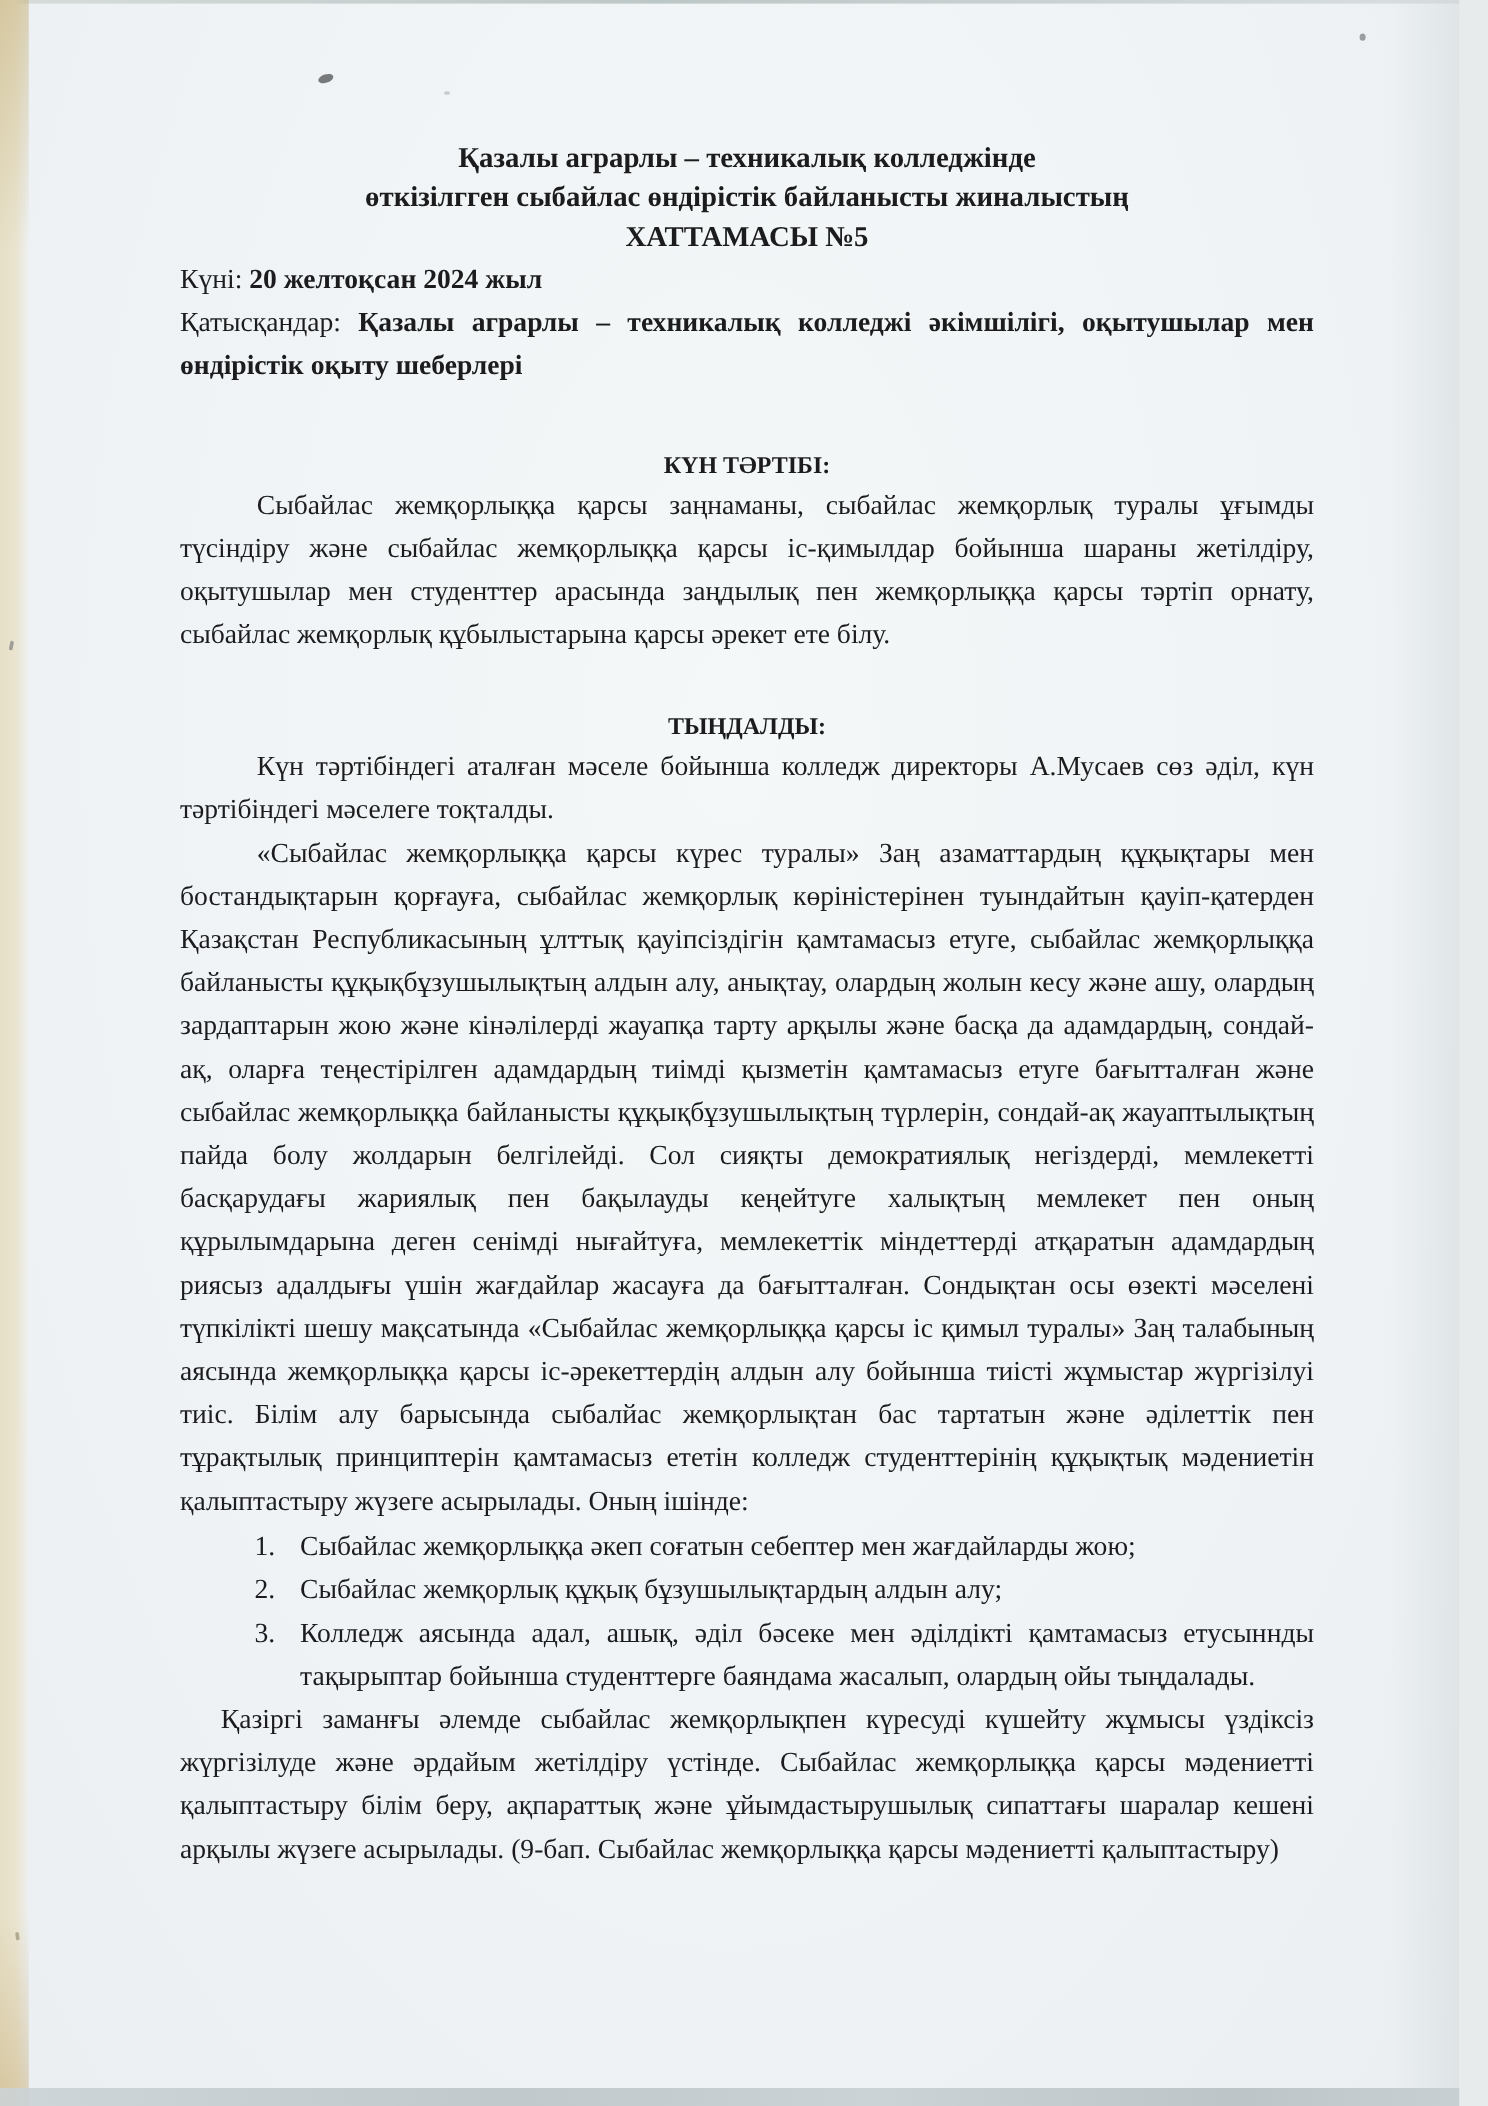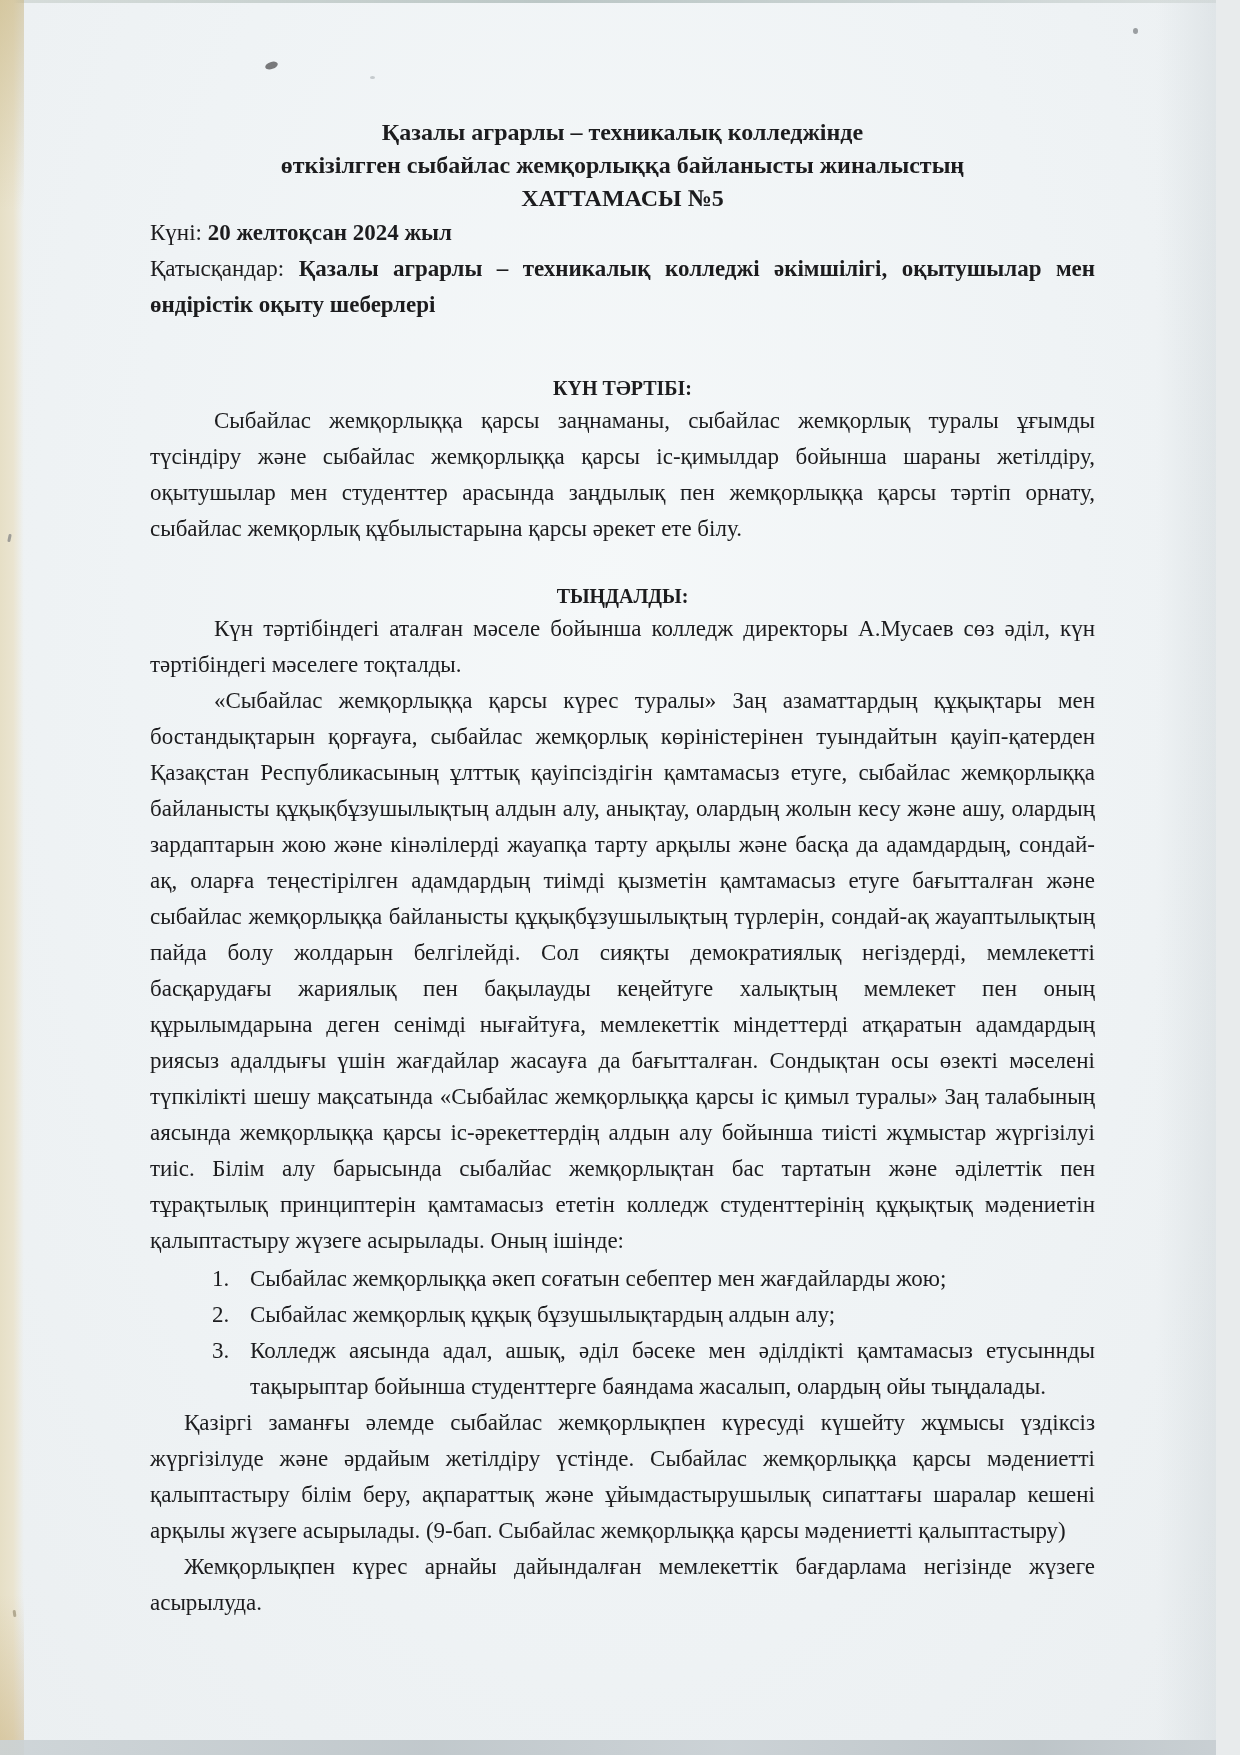--- a/index.html
+++ b/index.html
@@ -81,21 +81,21 @@
     }
     .bold { font-weight: bold; }
     .section-heading {
       margin: 0;
       text-align: center;
       font-size: 20px;
       font-weight: bold;
       line-height: 30px;
     }
     .heading-agenda { margin-top: 50px; }
-    .heading-heard { margin-top: 34px; }
+    .heading-heard { margin-top: 44px; }
     .para { text-indent: 64px; }
     .para-agenda { margin-top: 26px; }
     .para-intro { margin-top: 38px; }
     .para-main { margin-top: 20px; }
     .olist { margin-top: 2px; margin-left: 62px; }
     .oli { display: flex; }
     .oli .num { width: 38px; flex-shrink: 0; }
     .oli .litext { flex: 1; text-align: justify; }
     .para-small-indent { text-indent: 34px; }
     .para-closing { margin-top: 4px; }
@@ -114,21 +114,21 @@
   <div class="speck speck-smudge"></div>
   <div class="speck speck-dot-tr"></div>
   <div class="speck speck-tick-left"></div>
   <div class="speck speck-tick-bottom"></div>
   <div class="speck speck-faint"></div>
 
   <div class="doc">
 
     <div class="title-block">
       <div>Қазалы аграрлы – техникалық колледжінде</div>
-      <div>өткізілгген сыбайлас жемқорлыққа байланысты жиналыстың</div>
+      <div>өткізілгген сыбайлас өндірістік байланысты жиналыстың</div>
       <div>ХАТТАМАСЫ №5</div>
     </div>
 
     <p class="date-line"><span>Күні:</span> <span class="bold">20 желтоқсан 2024 жыл</span></p>
 
     <p class="participants"><span>Қатысқандар:</span> <span class="bold">Қазалы аграрлы – техникалық колледжі  әкімшілігі, оқытушылар мен өндірістік оқыту шеберлері</span></p>
 
     <h3 class="section-heading heading-agenda">КҮН ТӘРТІБІ:</h3>
 
     <p class="para para-agenda">Сыбайлас жемқорлыққа қарсы заңнаманы, сыбайлас жемқорлық туралы ұғымды түсіндіру және сыбайлас жемқорлыққа қарсы іс-қимылдар бойынша шараны жетілдіру, оқытушылар мен студенттер арасында заңдылық пен жемқорлыққа қарсы тәртіп орнату, сыбайлас жемқорлық құбылыстарына қарсы әрекет ете білу.</p>
@@ -149,16 +149,15 @@
         <span class="litext">Сыбайлас жемқорлық құқық бұзушылықтардың алдын алу;</span>
       </div>
       <div class="oli">
         <span class="num">3.</span>
         <span class="litext">Колледж аясында адал, ашық, әділ бәсеке мен әділдікті қамтамасыз етусыннды тақырыптар бойынша студенттерге баяндама жасалып, олардың ойы тыңдалады.</span>
       </div>
     </div>
 
     <p class="para-small-indent para-closing">Қазіргі заманғы әлемде сыбайлас жемқорлықпен күресуді күшейту жұмысы үздіксіз жүргізілуде және әрдайым жетілдіру үстінде. Сыбайлас жемқорлыққа қарсы мәдениетті қалыптастыру білім беру, ақпараттық және ұйымдастырушылық сипаттағы шаралар кешені арқылы жүзеге асырылады. (9-бап. Сыбайлас жемқорлыққа қарсы мәдениетті қалыптастыру)</p>
 
-    <p class="para-small-indent para-final">Жемқорлықпен күрес арнайы дайындалған мемлекеттік бағдарлама негізінде жүзеге асырылуда.</p>
 
   </div>
 </div>
 
 </body></html>

